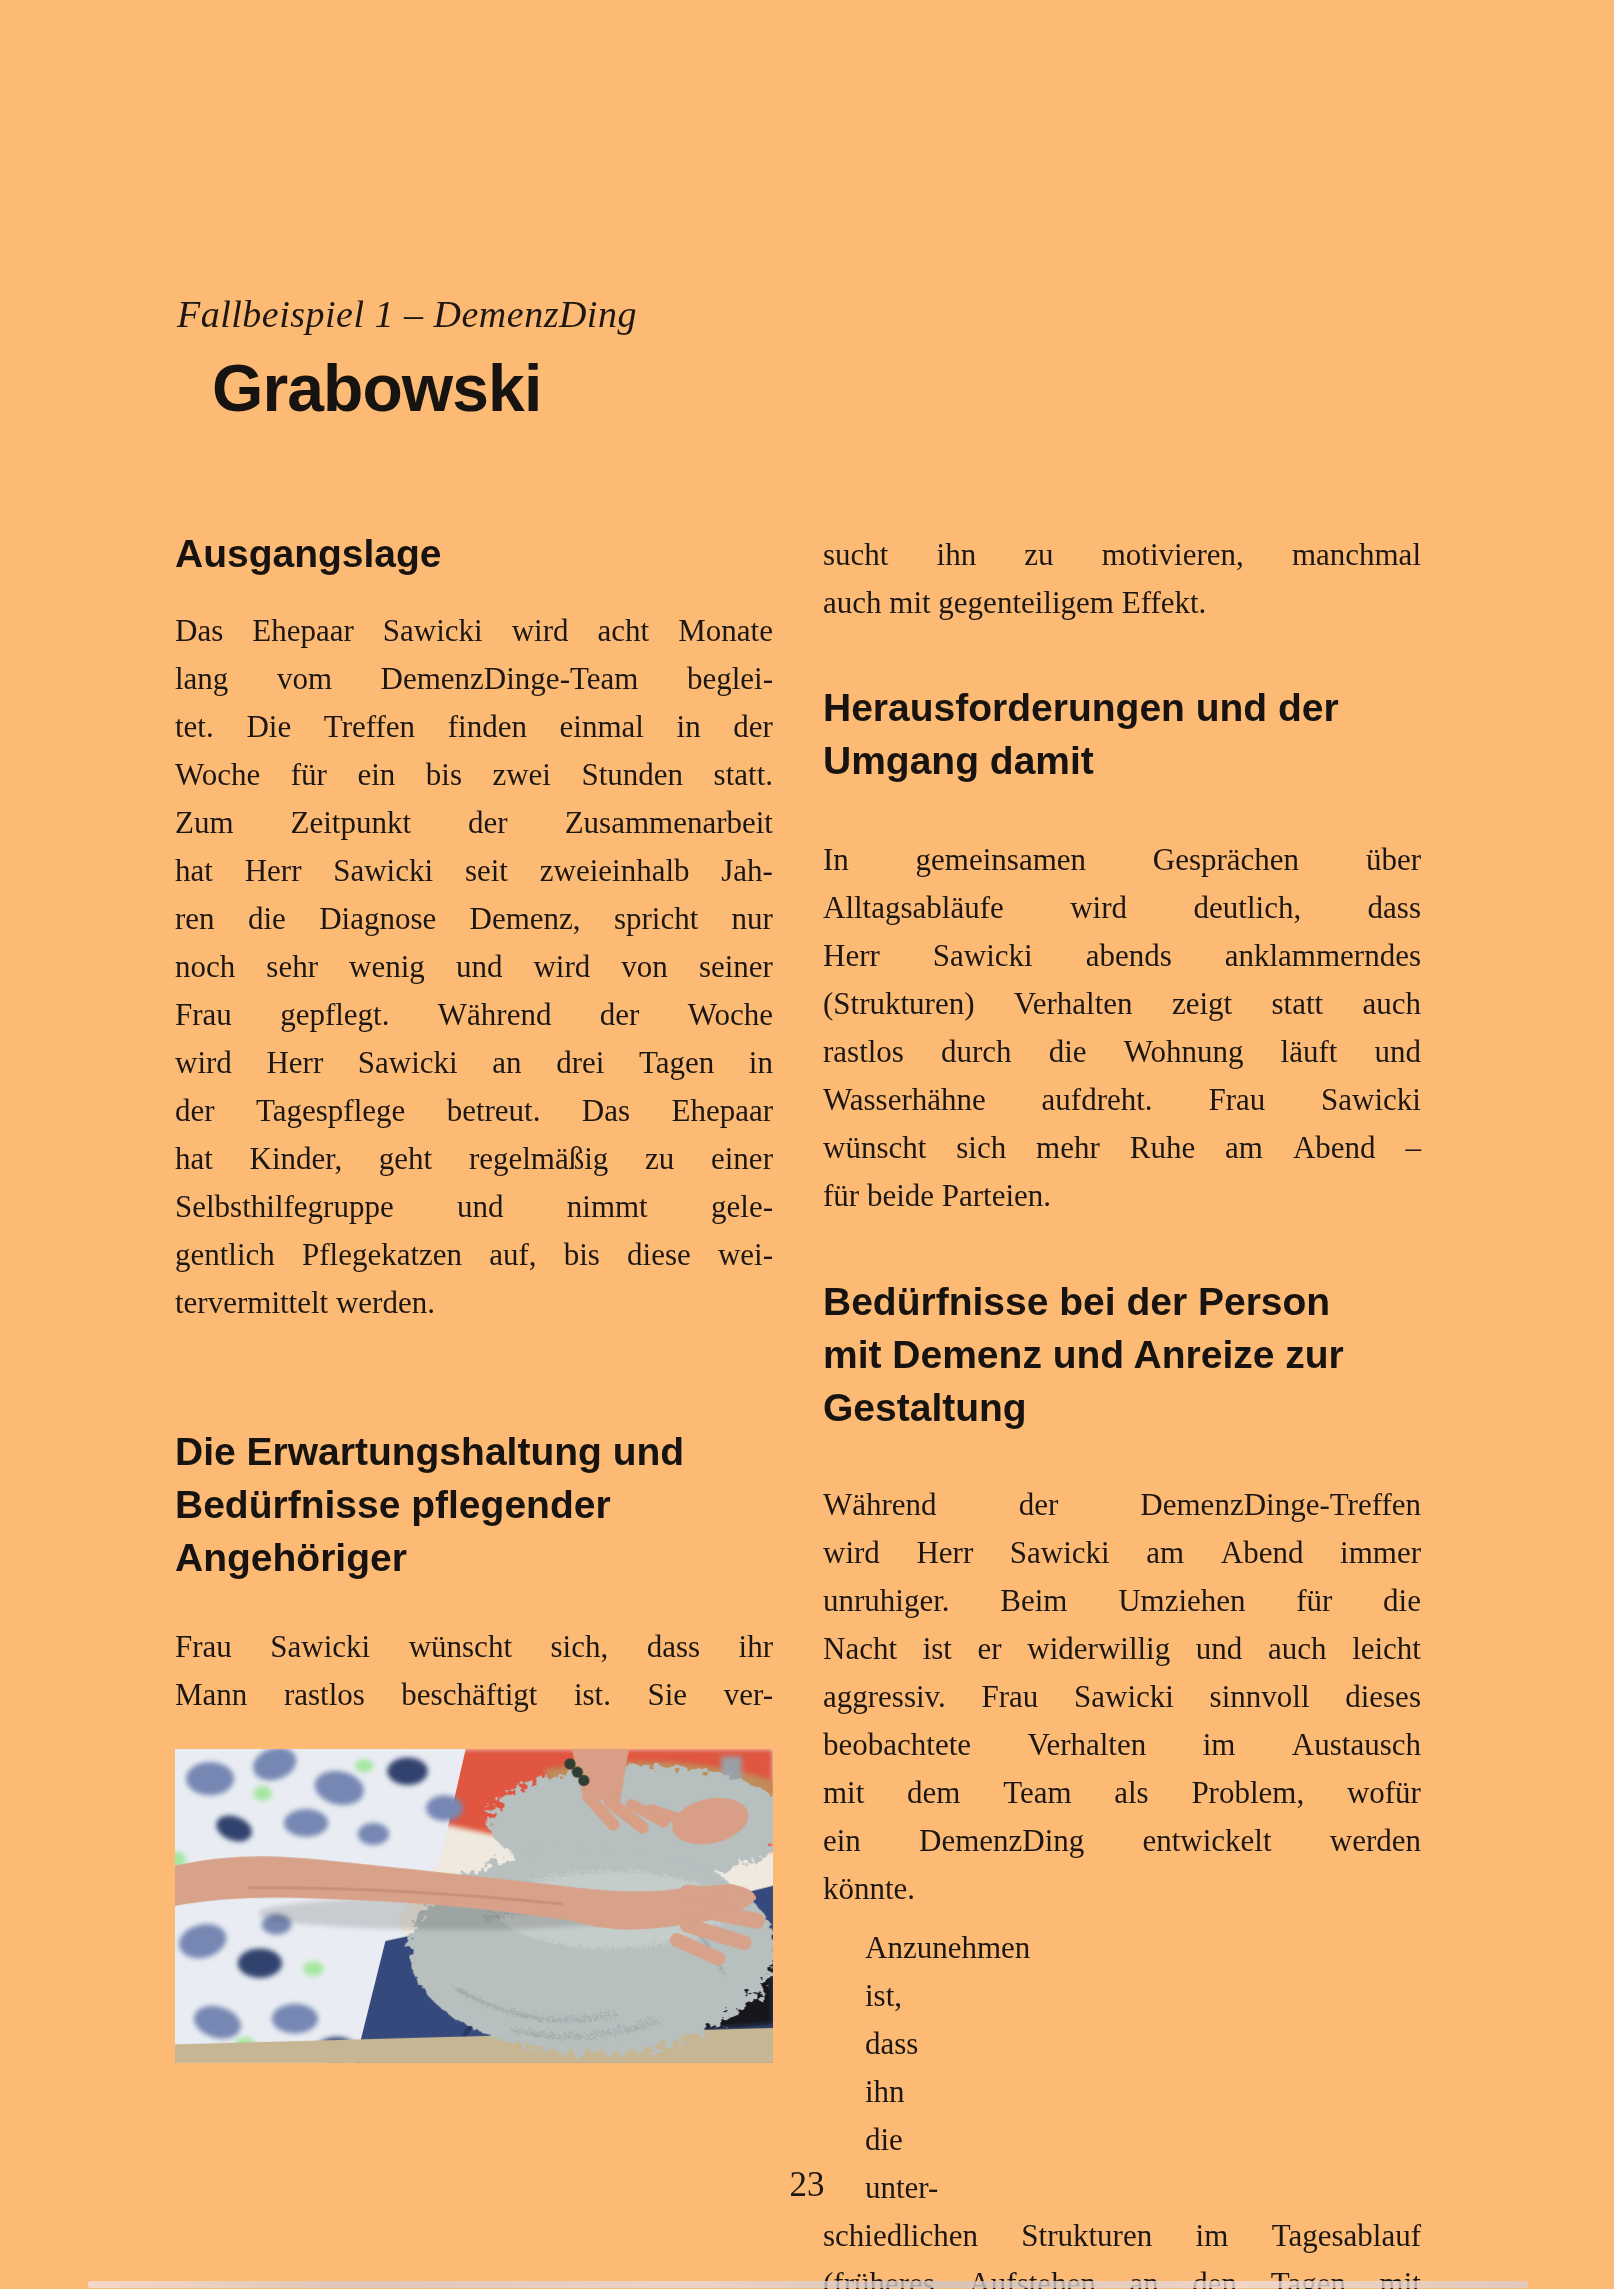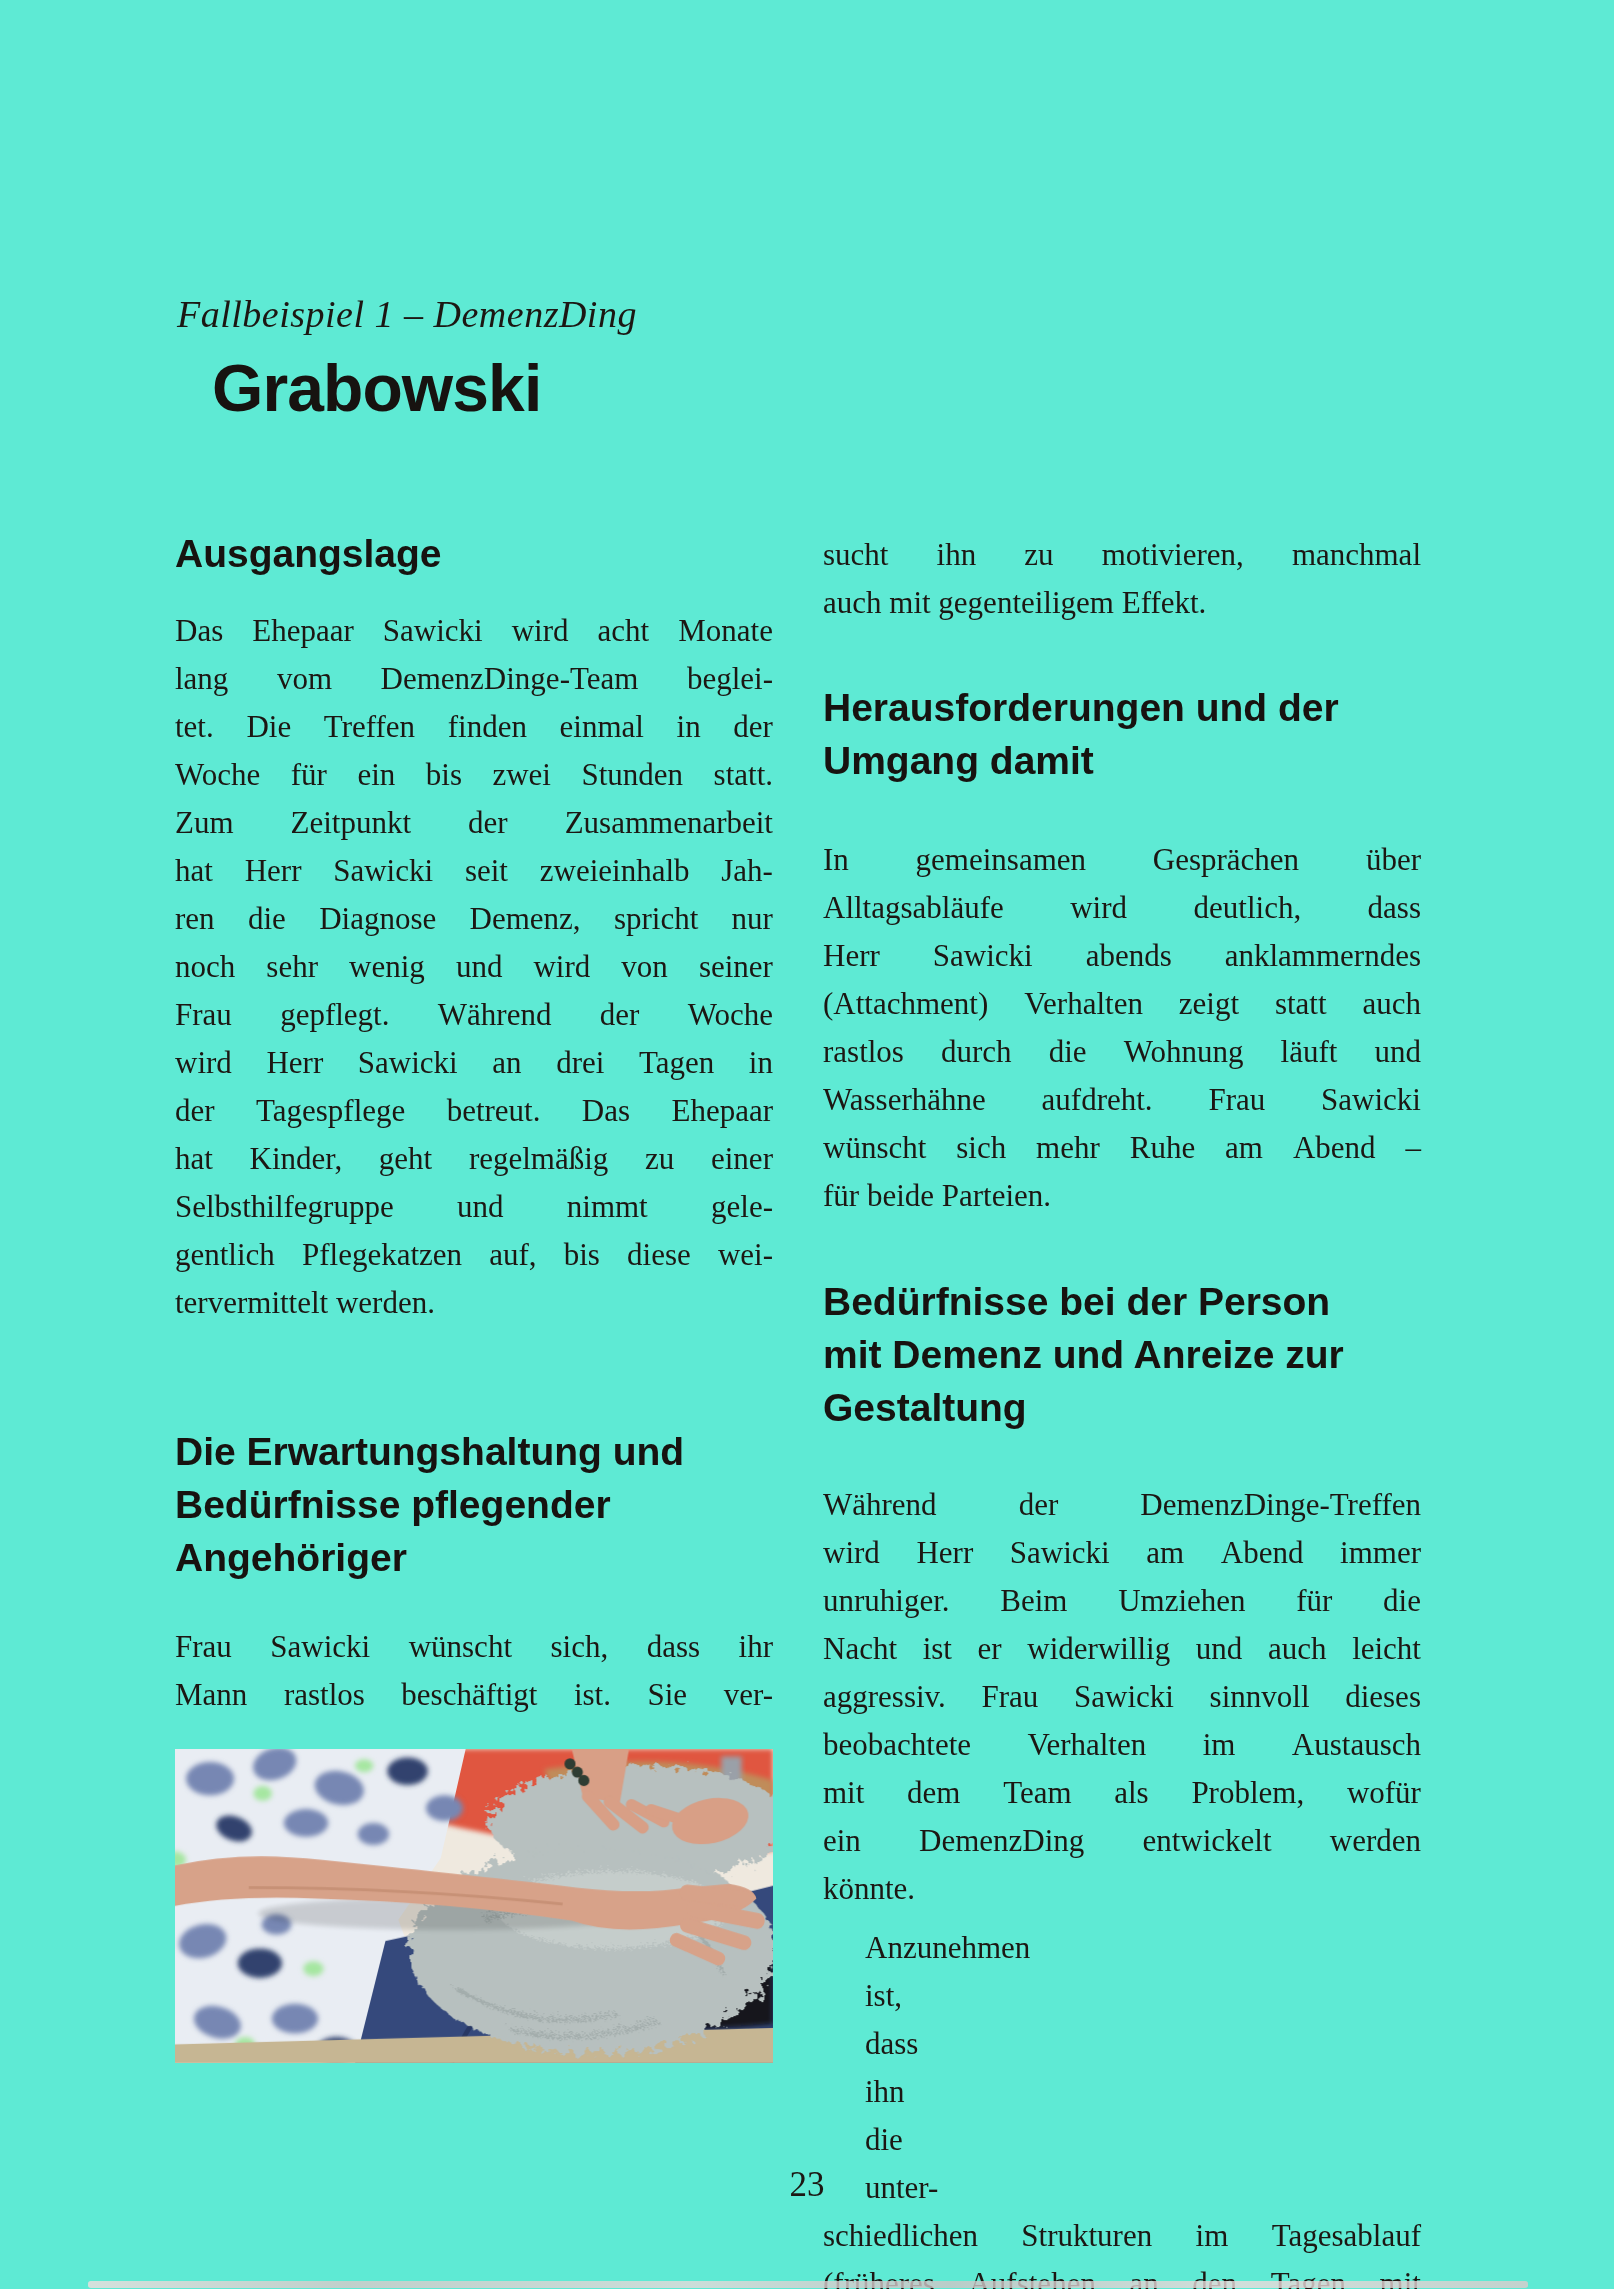--- a/index.html
+++ b/index.html
@@ -1,20 +1,20 @@
 <!DOCTYPE html>
 <html lang="de" style="font-size:14.8px"><head>
 <meta charset="utf-8">
 <style>
   html,body{margin:0;padding:0;background:#e8e8e8;}
   .page{
     position:relative;
     width:1614px;height:2290px;
     margin:0 auto;
-    background:#5eead4;
+    background:#fdba74;
     color:#1c1713;
     font-family:"Liberation Serif", serif;
     overflow:hidden;
   }
   .kicker{
     position:absolute;left:177px;top:292px;
     font-style:italic;font-size:38px;line-height:44px;
     letter-spacing:0.5px;
   }
   .title{
@@ -341,21 +341,21 @@
           <span>deutlich,</span>
           <span>dass</span>
         </div>
         <div class="line j">
           <span>Herr</span>
           <span>Sawicki</span>
           <span>abends</span>
           <span>anklammerndes</span>
         </div>
         <div class="line j">
-          <span>(Attachment)</span>
+          <span>(Strukturen)</span>
           <span>Verhalten</span>
           <span>zeigt</span>
           <span>statt</span>
           <span>auch</span>
         </div>
         <div class="line j">
           <span>rastlos</span>
           <span>durch</span>
           <span>die</span>
           <span>Wohnung</span>

